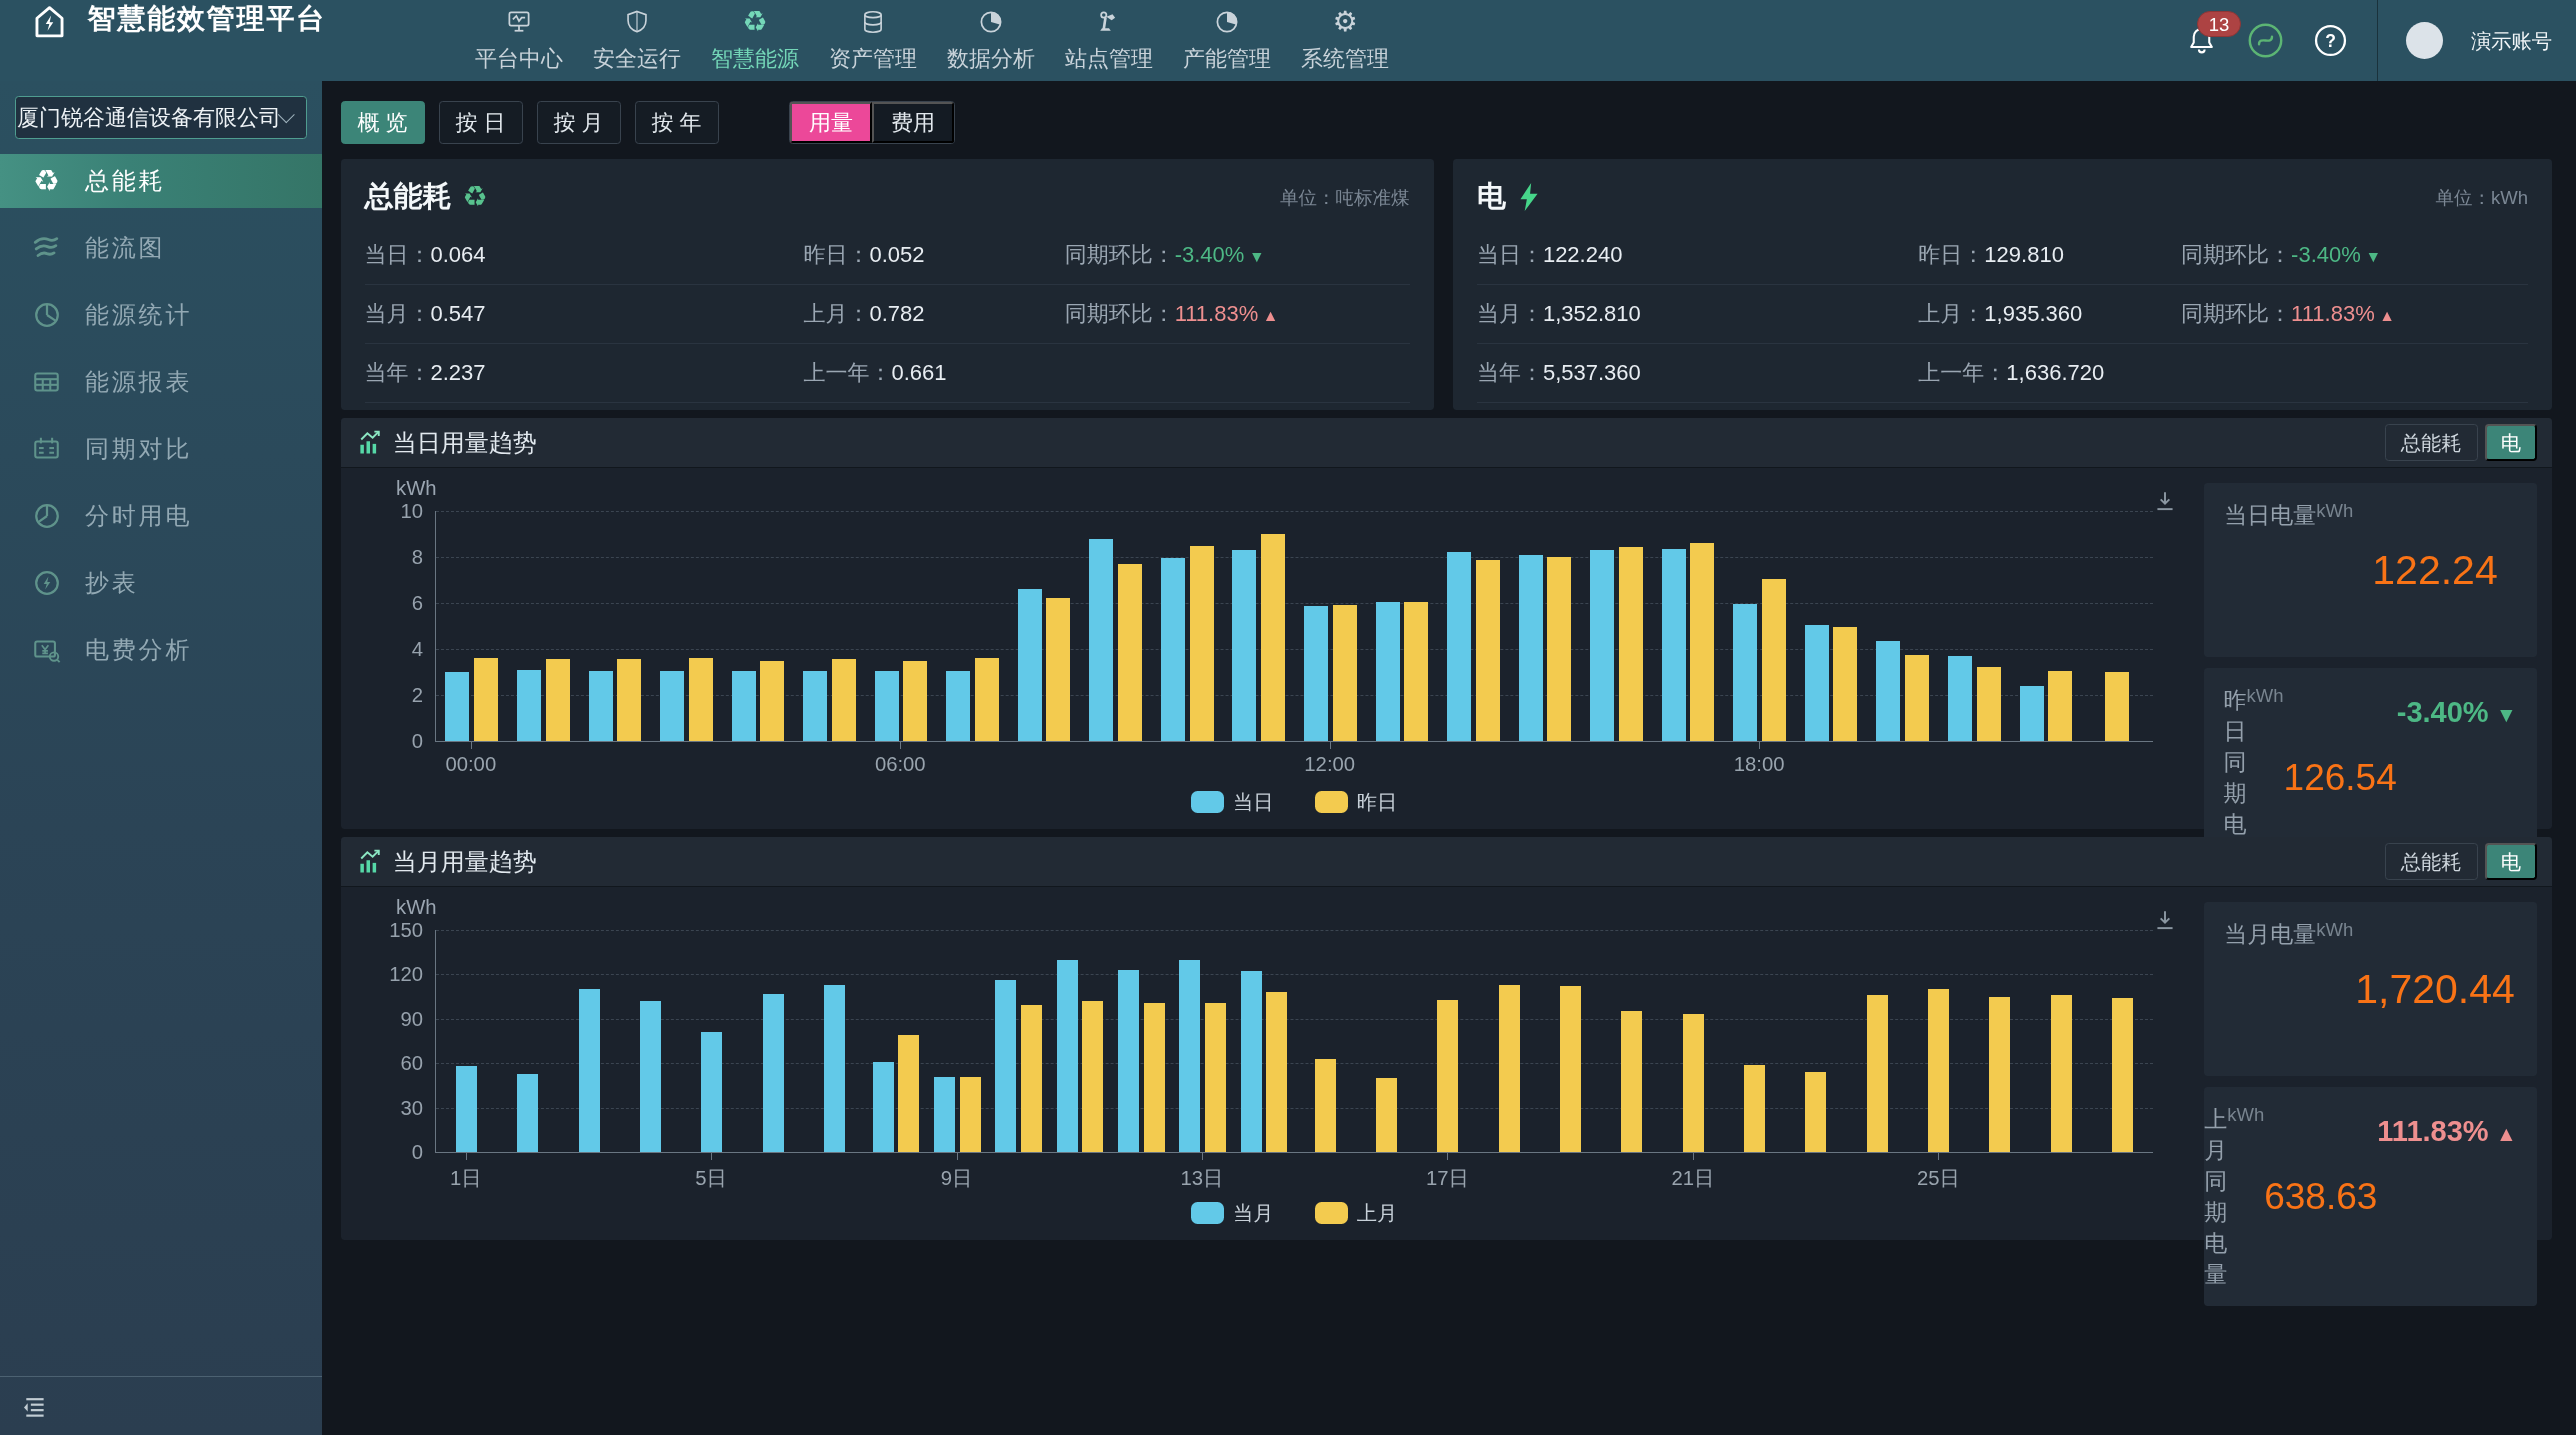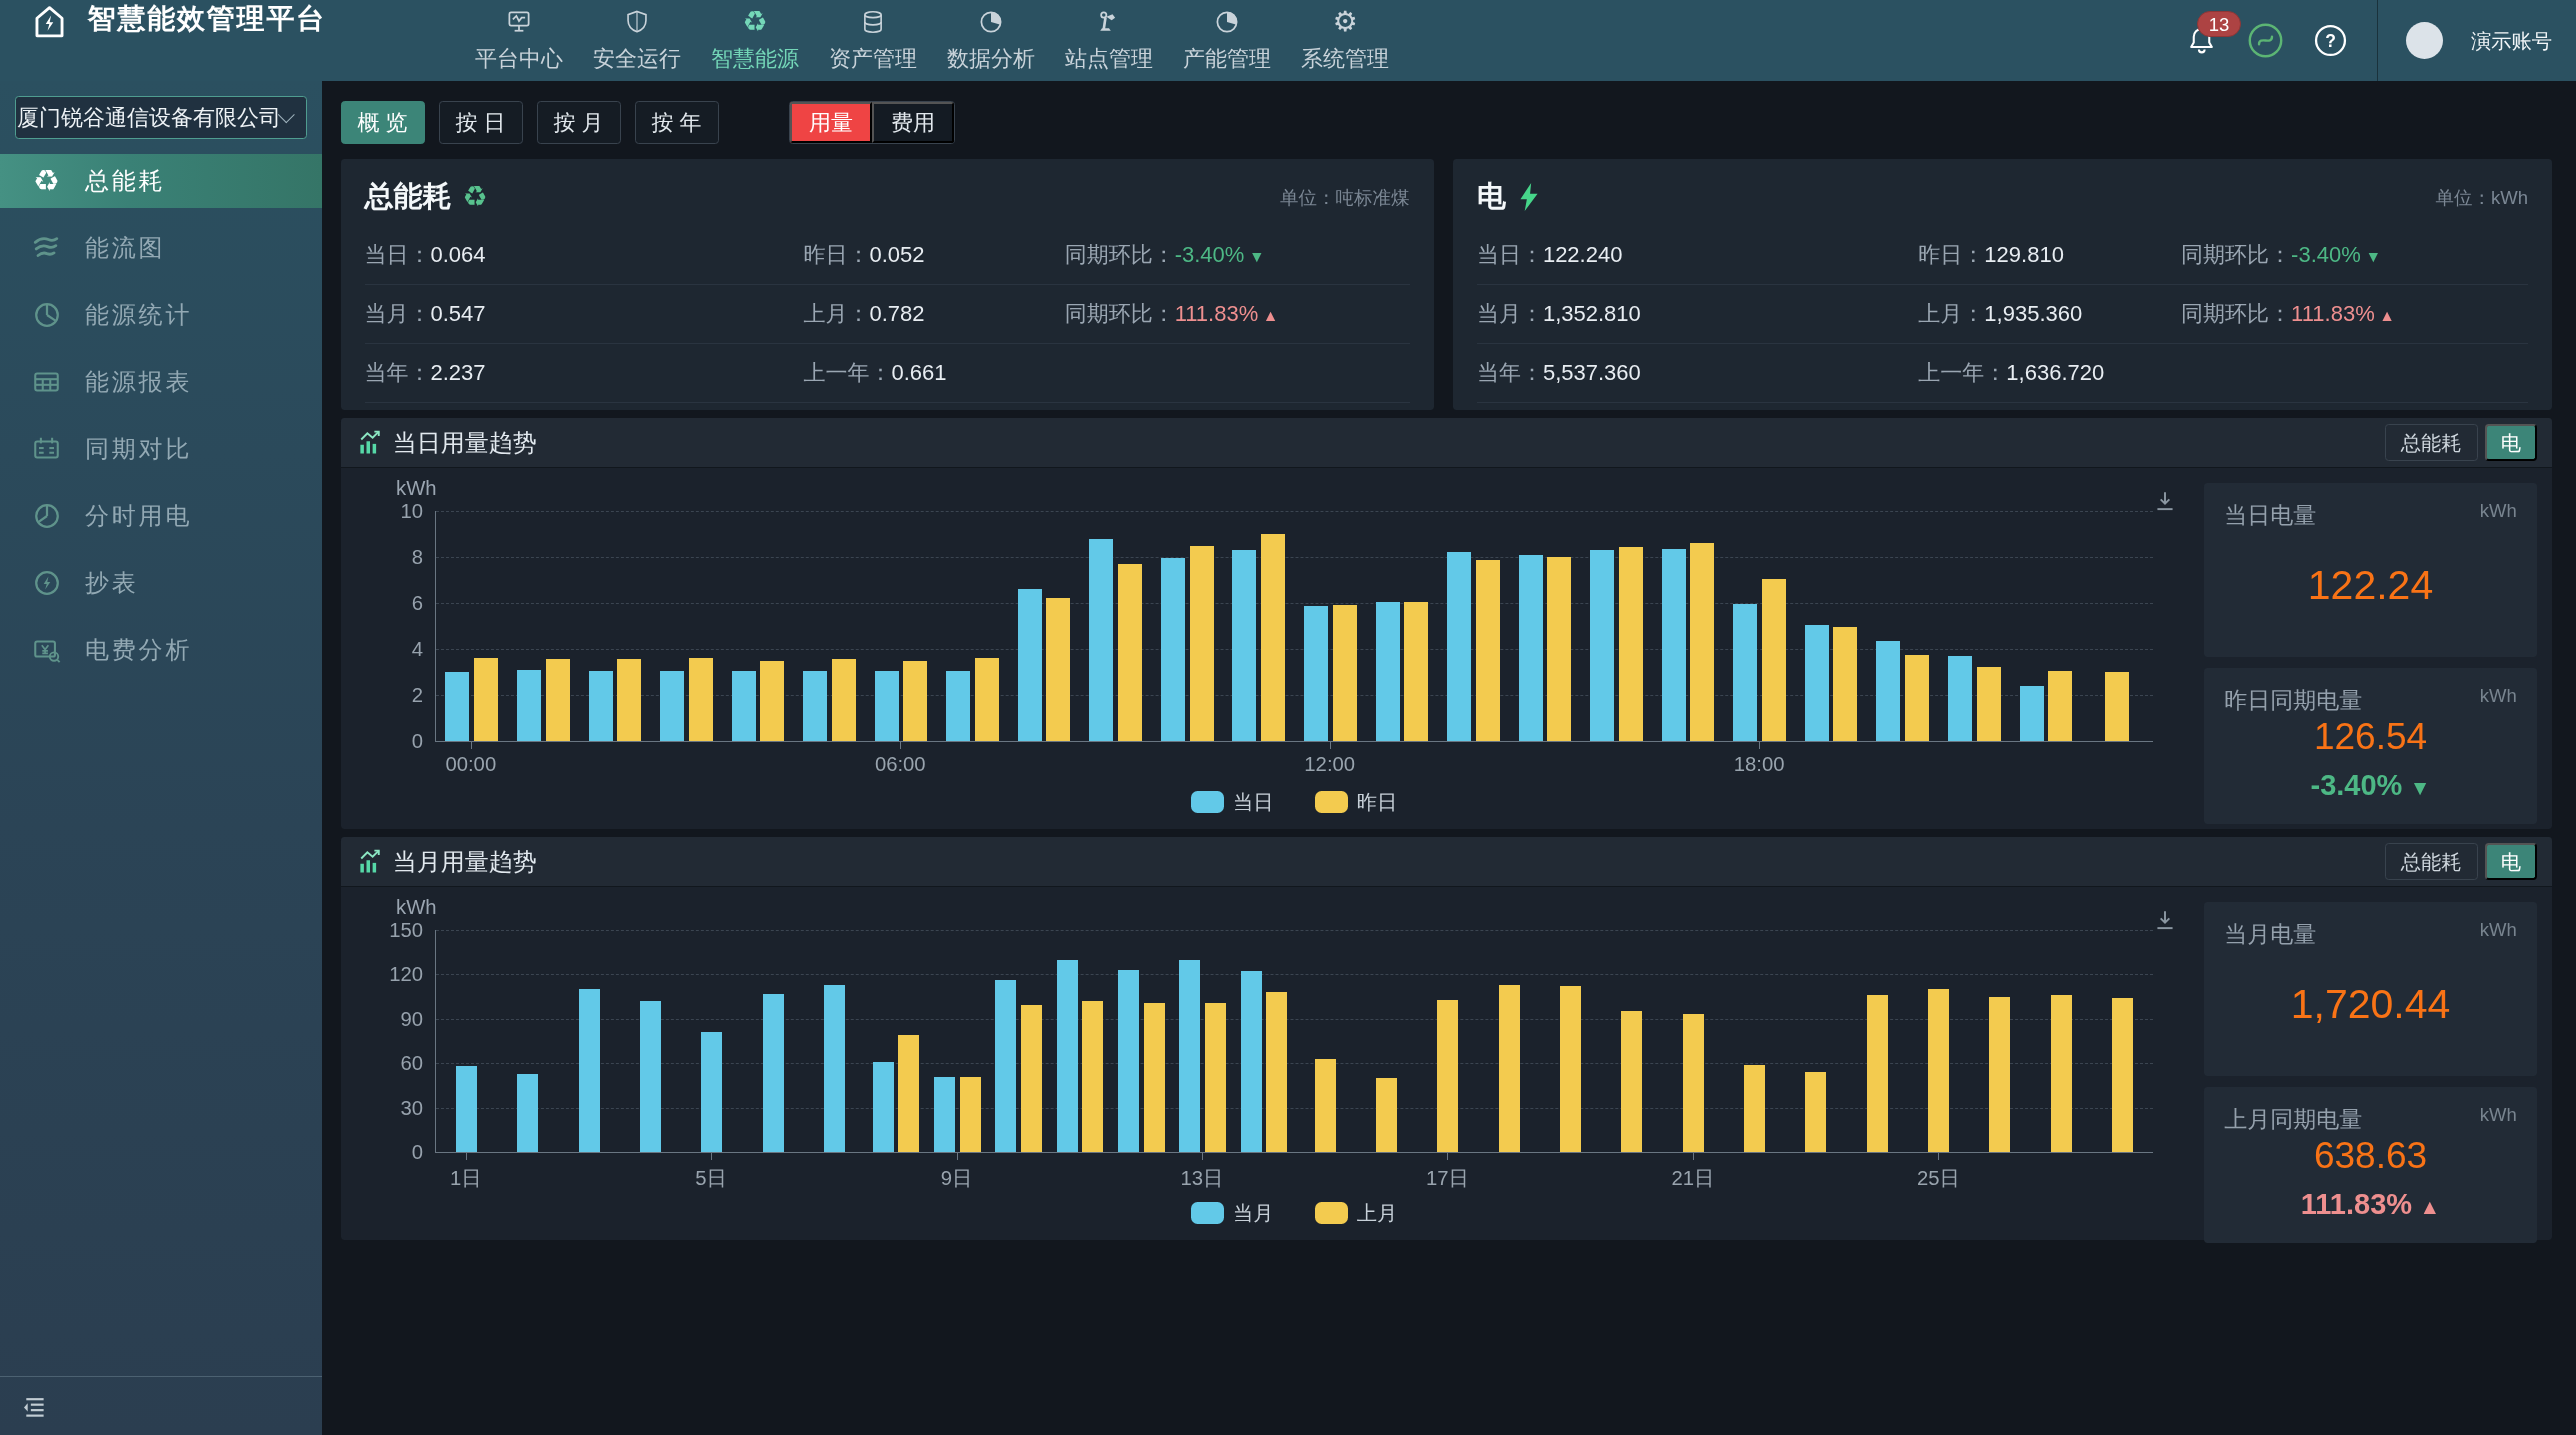--- a/index.html
+++ b/index.html
@@ -43,21 +43,21 @@
   .menu-item.active .mi-label { color:#ffffff; }
   .collapse-bar { position:absolute; bottom:0; left:0; width:100%; height:59px; border-top:0.9px solid rgba(160,190,200,.28); display:flex; align-items:center; padding-left:18.5px; cursor:pointer; color:#c2cdd4; }
 
   
   #main { position:absolute; left:322px; top:81px; right:0; bottom:0; background:#12171e; }
   .toolbar { position:absolute; left:18.5px; top:20.3px; display:flex; gap:14px; }
   .tab-btn { width:84px; height:43px; border:0.9px solid #39434e; border-radius:3.7px; background:#151c24; color:#e3e9ee; font-size:22px; display:flex; align-items:center; justify-content:center; cursor:pointer; }
   .tab-btn.active { background:#3c8578; border-color:#3c8578; color:#fff; }
   .mode-toggle { position:absolute; left:467px; top:20.3px; display:flex; border:0.9px solid #39434e; border-radius:3.7px; overflow:hidden; }
   .mode-btn { width:82px; height:41px; background:#141b23; color:#e3e9ee; font-size:22px; display:flex; align-items:center; justify-content:center; cursor:pointer; }
-  .mode-btn.active { background:#ef4444; color:#fff; }
+  .mode-btn.active { background:#ec4899; color:#fff; }
 
   
   .summary-row { position:absolute; left:18.5px; right:24px; top:78px; height:251px; display:flex; gap:19.4px; }
   .summary-card { background:#1e2731; border-radius:3.7px; padding:16.6px 24px 0 24px; flex:1; }
   .summary-card.fixed { flex:0 0 1093px; }
   .card-head { display:flex; align-items:center; height:43px; }
   .card-title { font-size:29px; font-weight:bold; color:#f4f8fa; }
   .card-title-icon { margin-left:11px; display:flex; align-items:center; }
   .recycle-glyph { color:#58c28e; font-size:28px; }
   .card-unit { margin-left:auto; font-size:18.5px; color:#7b8794; }
@@ -96,21 +96,21 @@
   .xcell.labeled::before { content:""; position:absolute; top:0; left:50%; width:0.9px; height:7.4px; background:#6a7682; }
   .xcell span { display:block; text-align:center; margin-top:11px; font-size:20.3px; color:#99a4ae; white-space:nowrap; }
   .legend { position:absolute; left:89px; right:31px; bottom:7.4px; height:39px; display:flex; align-items:center; justify-content:center; gap:41px; }
   .legend-item { display:flex; align-items:center; gap:9.2px; cursor:pointer; }
   .swatch { width:33px; height:22px; border-radius:6.5px; }
   .legend-label { font-size:20.3px; color:#c7d0d8; }
   .dl-icon { position:absolute; right:374px; top:20.3px; color:#8b97a2; cursor:pointer; }
 
   
   .side { position:absolute; right:15px; top:15px; width:333px; bottom:11px; display:flex; flex-direction:column; gap:11px; }
-  .stat-card { background:#222b36; border-radius:3.7px; padding:16.6px 20.3px; display:flex; flex-direction:column; }
+  .stat-card { background:#222b36; border-radius:3.7px; padding:16.6px 20.3px; display:flex; flex-direction:row; }
   .stat-card.first { flex:0 0 174px; }
   .stat-card.second { flex:1;justify-content:flex-end; }
   .stat-top { display:flex; justify-content:space-between; align-items:flex-start; }
   .stat-label { font-size:23px; color:#94a0ac; }
   .stat-unit { font-size:18.5px; color:#78848f; }
   .stat-value-wrap { flex:1; display:flex; align-items:center; justify-content:center; }
   .stat-value { font-size:41px; font-weight:normal; color:#f97316; }
   .stat-card.second .stat-value { font-size:37px; }
   .stat-pct { text-align:center; font-size:29px; font-weight:bold; margin-top:11px; margin-bottom:5.5px; }
   .stat-pct.neg { color:#4db885; }

